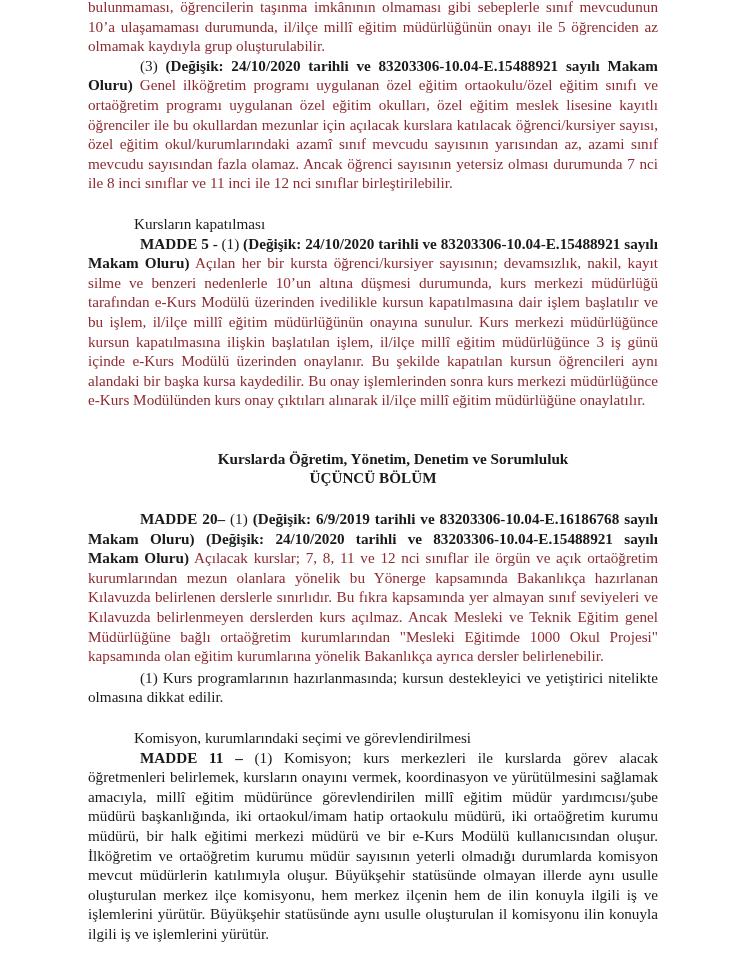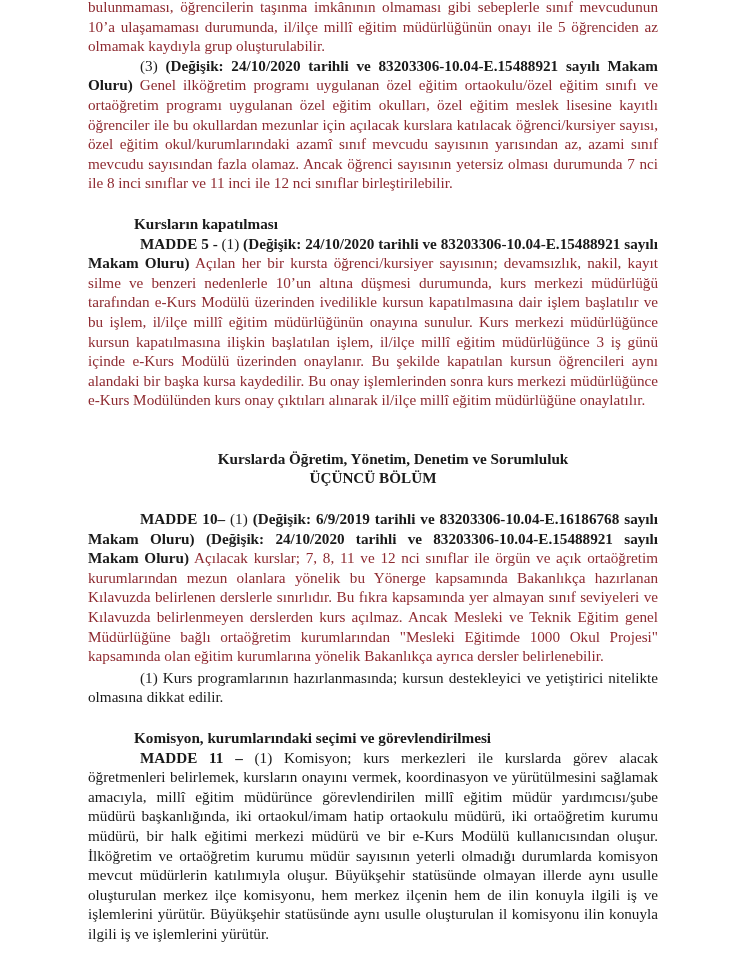--- a/index.html
+++ b/index.html
@@ -14,21 +14,21 @@
     width: 750px; height: 955px;
     padding: 0 92px 0 88px;
     box-sizing: border-box;
     font-size: 15.2px;
     line-height: 19.6px;
   }
   p { margin: 0; text-align: justify; }
   .red { color: #8e2a30; }
   .bold { font-weight: bold; }
   .indent { text-indent: 52px; }
-  .heading { font-weight: bold; padding-left: 46px; }
+  .heading { font-weight: normal; padding-left: 46px; }
   .center { text-align: center; font-weight: bold; }
   .gap-lg { height: 21px; }
   .gap-md { height: 18px; }
 </style>
 </head>
 <body>
 
 <div class="page">
 
   <p class="red" style="margin-top:-3px;">bulunmaması, öğrencilerin taşınma imkânının olmaması gibi sebeplerle sınıf mevcudunun 10’a ulaşamaması durumunda, il/ilçe millî eğitim müdürlüğünün onayı ile 5 öğrenciden az olmamak kaydıyla grup oluşturulabilir.</p>
@@ -51,21 +51,21 @@
 
   <div class="gap-lg"></div>
   <div class="gap-md"></div>
 
   <p class="center" style="padding-left:40px;">Kurslarda Öğretim, Yönetim, Denetim ve Sorumluluk</p>
   <p class="center">ÜÇÜNCÜ BÖLÜM</p>
 
   <div class="gap-lg"></div>
 
   <p class="indent">
-    <span class="bold">MADDE 10–</span>
+    <span class="bold">MADDE 20–</span>
     <span>(1)</span>
     <span class="bold">(Değişik: 6/9/2019 tarihli ve 83203306-10.04-E.16186768 sayılı Makam Oluru) (Değişik: 24/10/2020 tarihli ve 83203306-10.04-E.15488921 sayılı Makam Oluru)</span>
     <span class="red">Açılacak kurslar; 7, 8, 11 ve 12 nci sınıflar ile örgün ve açık ortaöğretim kurumlarından mezun olanlara yönelik bu Yönerge kapsamında Bakanlıkça hazırlanan Kılavuzda belirlenen derslerle sınırlıdır. Bu fıkra kapsamında yer almayan sınıf seviyeleri ve Kılavuzda belirlenmeyen derslerden kurs açılmaz. Ancak Mesleki ve Teknik Eğitim genel Müdürlüğüne bağlı ortaöğretim kurumlarından "Mesleki Eğitimde 1000 Okul Projesi" kapsamında olan eğitim kurumlarına yönelik Bakanlıkça ayrıca dersler belirlenebilir.</span>
   </p>
   <p class="indent" style="margin-top:2px;">(1) Kurs programlarının hazırlanmasında; kursun destekleyici ve yetiştirici nitelikte olmasına dikkat edilir.</p>
 
   <div class="gap-lg"></div>
 
   <p class="heading">Komisyon, kurumlarındaki seçimi ve görevlendirilmesi</p>
   <p class="indent">

